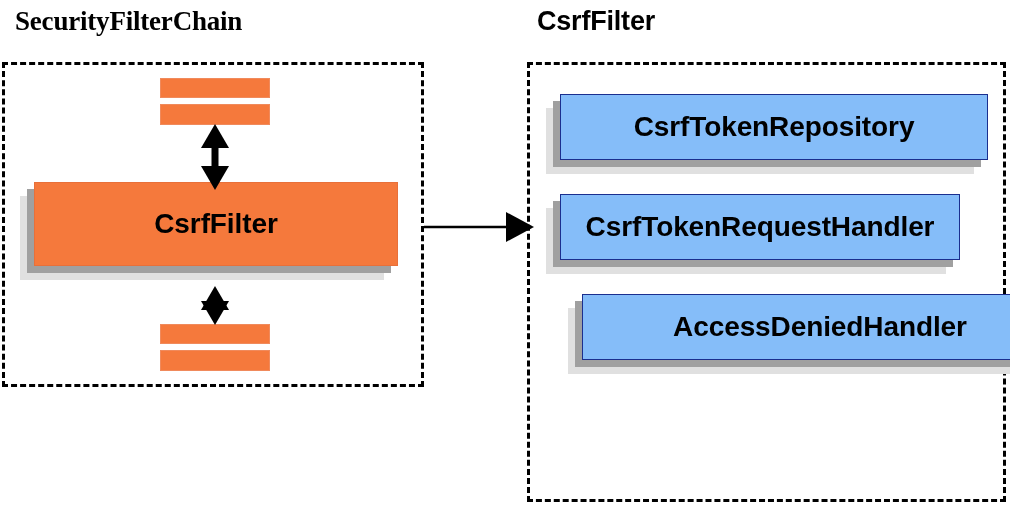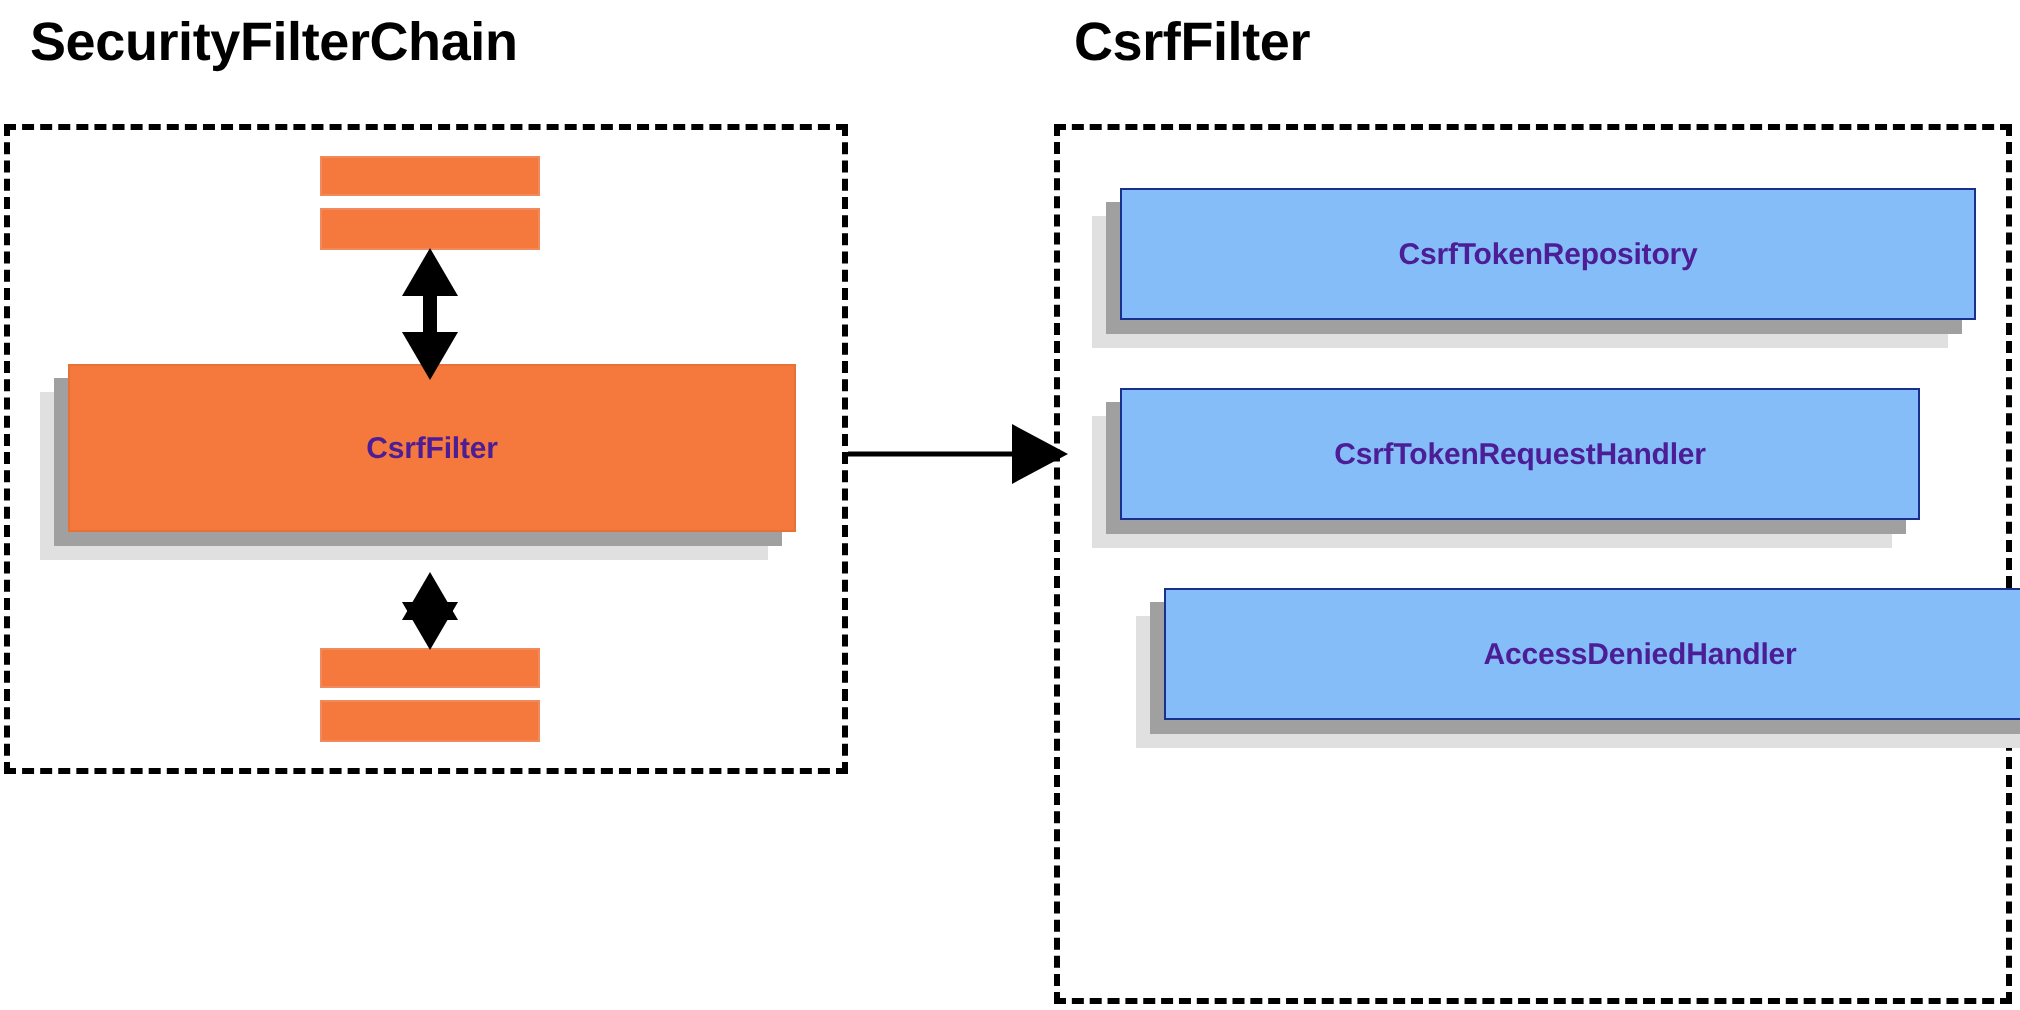--- a/index.html
+++ b/index.html
@@ -19,21 +19,21 @@
   
   .panel-title {
     position: absolute;
     font-size: 27px;
     font-weight: bold;
     color: #000000;
     letter-spacing: -0.2px;
     white-space: nowrap;
     line-height: 1;
   }
-  #title-left  { left: 15px;  top: 8px; }
+  #title-left  { left: 15px;  top: 8px; font-family: Liberation Serif, serif; }
   #title-right { left: 537px; top: 8px; }
 
   
   .dashed-box {
     position: absolute;
     border: 3px dashed #000000;
     box-sizing: border-box;
     background: transparent;
   }
   #box-left  { left: 2px;   top: 62px; width: 422px; height: 325px; }
@@ -59,23 +59,23 @@
     transform: translate(-7px, 7px);
   }
   .node .face {
     position: absolute;
     left: 0; top: 0;
     width: 100%; height: 100%;
     box-sizing: border-box;
     display: flex;
     align-items: center;
     justify-content: center;
-    font-size: 15px;
+    font-size: 28px;
     font-weight: bold;
-    color: #4c1d95;
+    color: #000000;
     letter-spacing: -0.1px;
     white-space: nowrap;
   }
   .node.orange .face {
     background: #f5793c;
     border: 1px solid #e8703a;
   }
   .node.blue .face {
     background: #85bdf9;
     border: 1px solid #1b2f8f;

